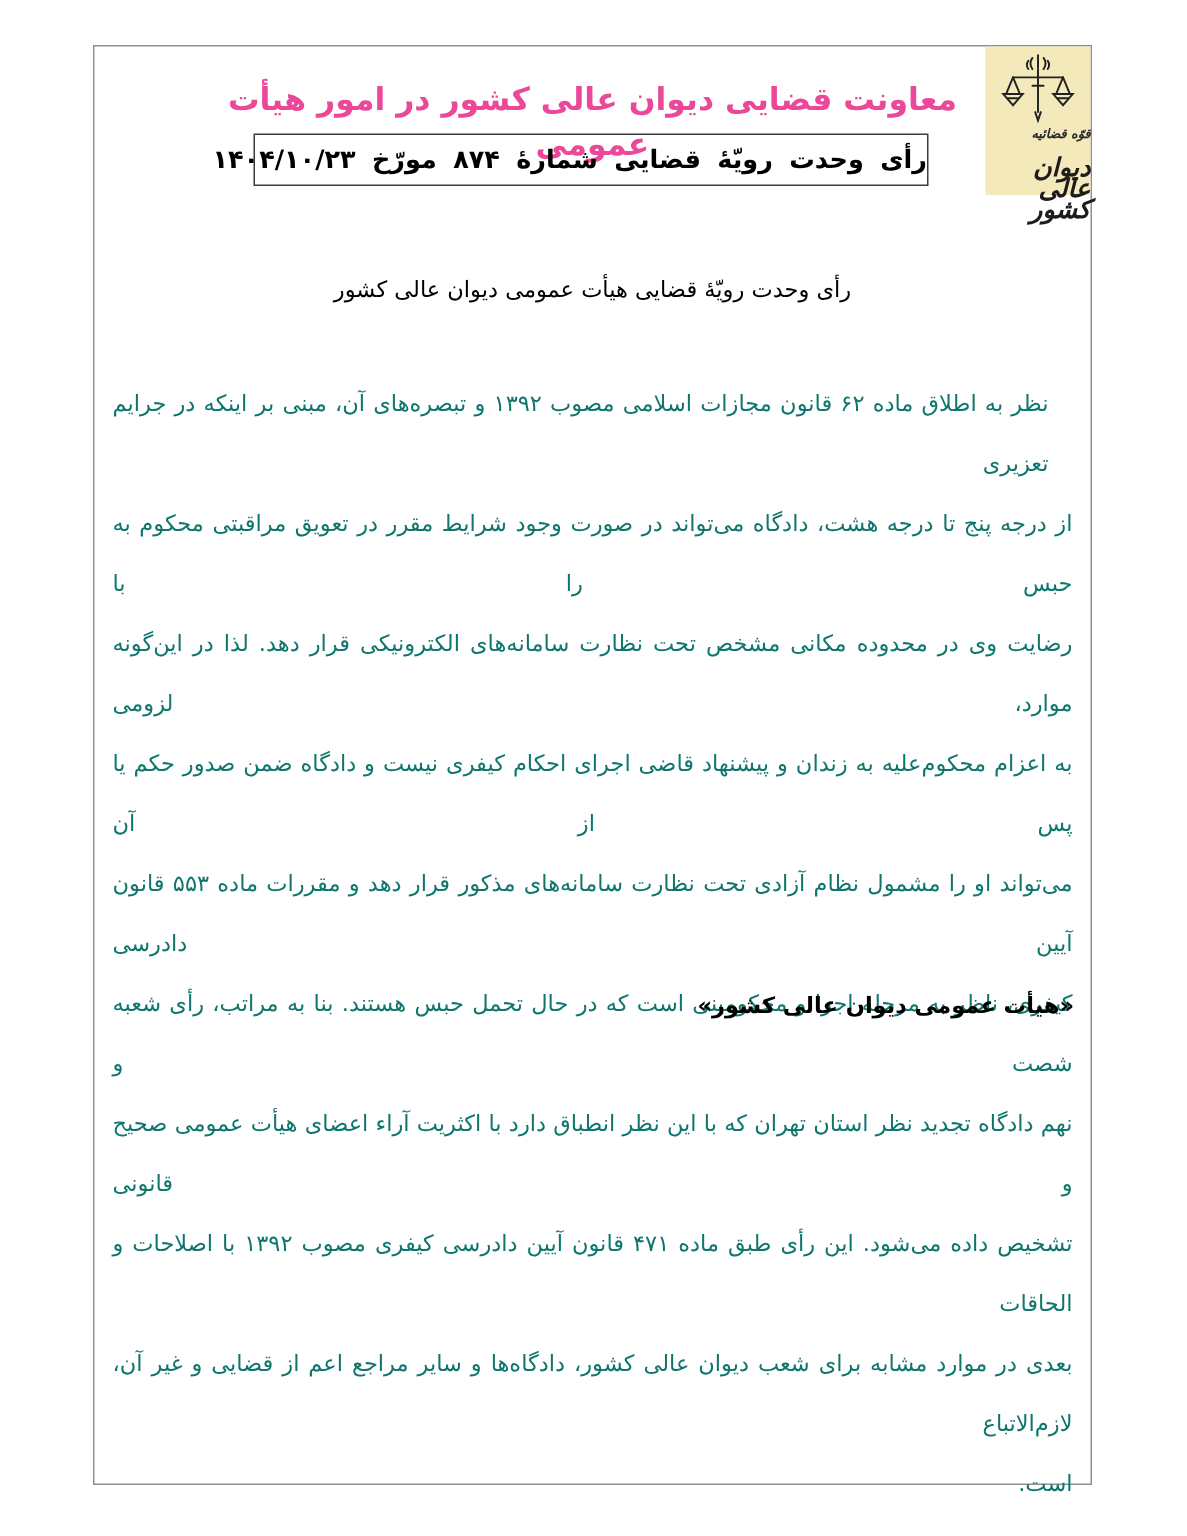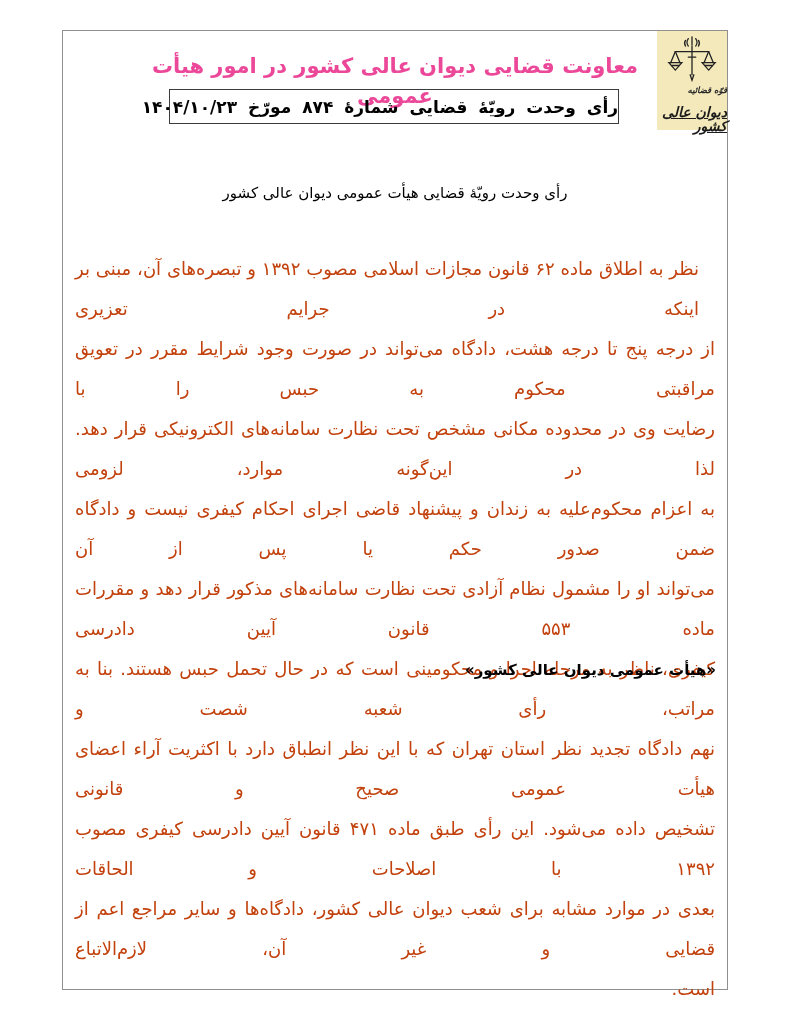--- a/index.html
+++ b/index.html
@@ -31,27 +31,26 @@
   .logo-org {
     font-size: 8.5px;
     font-style: italic;
     font-weight: bold;
     color: #2a2a2a;
     margin-top: 1px;
     letter-spacing: 0;
     line-height: 11px;
   }
   .logo-court {
-    font-size: 14px;
+    font-size: 17px;
     font-style: italic;
     font-weight: bold;
     color: #1c1c1c;
     margin-top: 9px;
     line-height: 14px;
-    text-decoration: underline;
   }
   
   .header-title {
     position: absolute;
     top: 20px; right: 70px; left: 70px;
     text-align: center;
     font-size: 21px;
     font-weight: bold;
     color: #ec4899;
     line-height: 30px;
@@ -79,23 +78,23 @@
     position: absolute;
     top: 153px; right: 11px; left: 11px;
     text-align: center;
     font-size: 15px;
     font-weight: normal;
     color: #000;
   }
   .ruling-body {
     position: absolute;
     top: 218px; right: 12px; left: 12px;
-    font-size: 18px;
+    font-size: 15px;
     line-height: 40px;
-    color: #c2410c;
+    color: #0f766e;
   }
   .body-line {
     direction: rtl;
     text-align: justify;
     text-align-last: justify;
   }
   .body-line:first-child { padding-right: 16px; }
   .body-line:last-child { text-align-last: right; }
   .signature {
     position: absolute;

